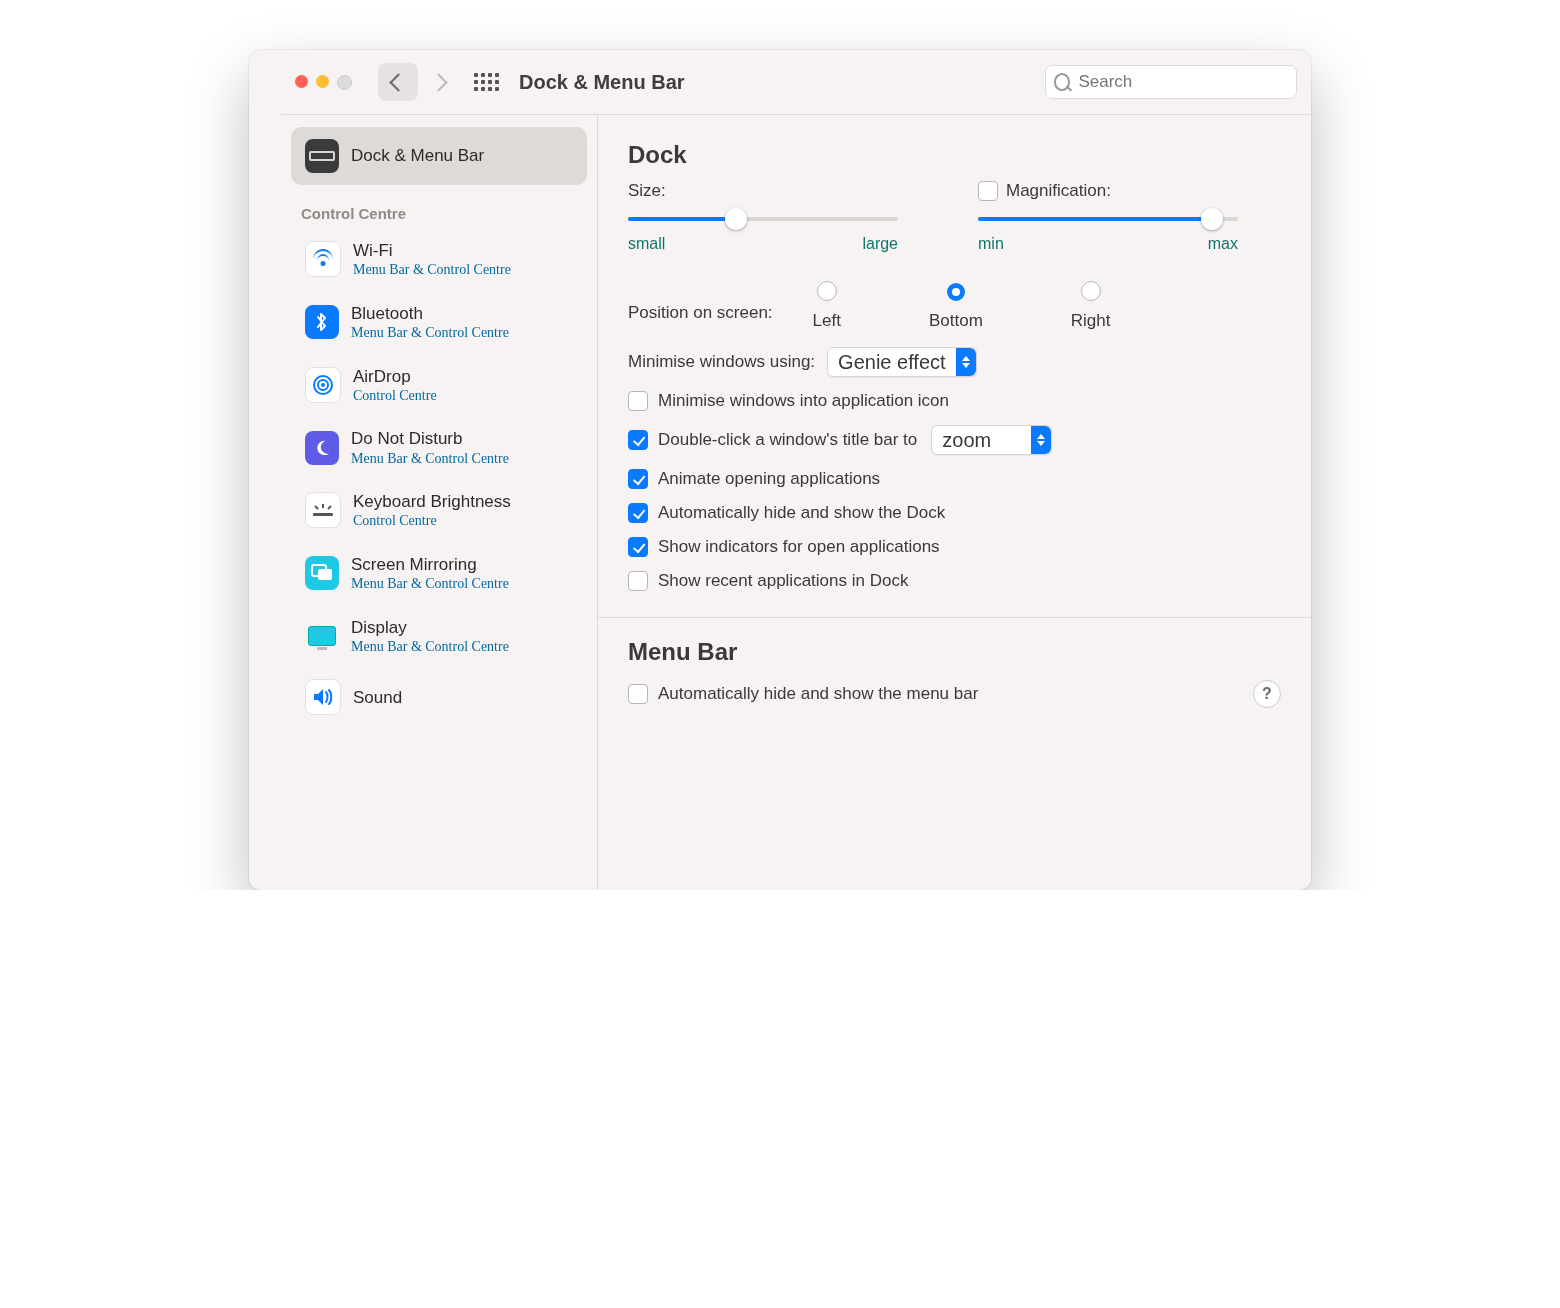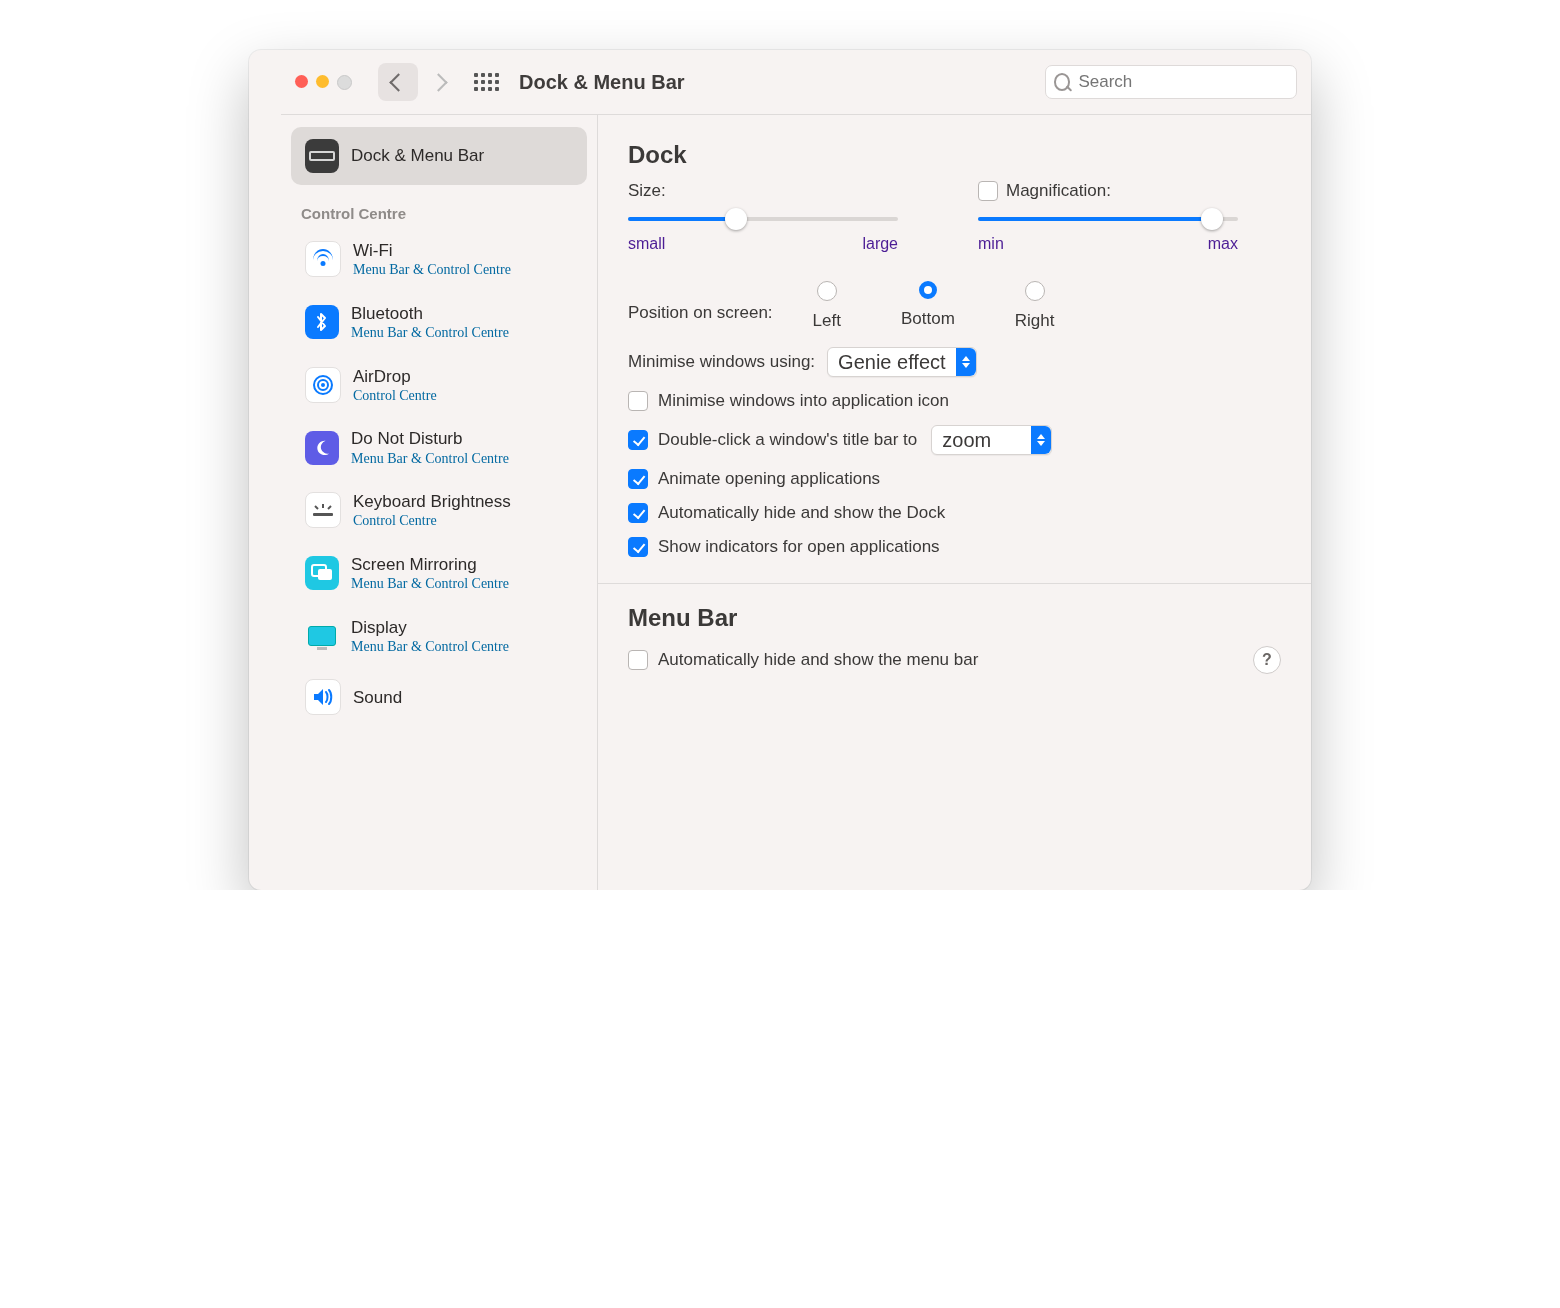--- a/index.html
+++ b/index.html
@@ -65,23 +65,23 @@
   .sliders{display:flex;gap:80px;margin-bottom:28px;}
   .slider-block{display:flex;flex-direction:column;}
   .slider-head{display:flex;align-items:center;gap:8px;margin-bottom:16px;}
   .cbox{width:18px;height:18px;border:1px solid #b9b5b3;border-radius:4px;background:#fff;display:inline-flex;align-items:center;justify-content:center;flex-shrink:0;}
   .cbox.checked{background:#0a7aff;border-color:#0a7aff;}
   .cbox.checked::after{content:"";width:5px;height:9px;border-right:2.5px solid #fff;border-bottom:2.5px solid #fff;transform:rotate(40deg) translateY(-1px);}
   .track{height:4px;border-radius:4px;position:relative;}
   .track .fill{position:absolute;height:100%;background:#0a7aff;border-radius:4px;left:0;}
   .track::before{content:"";position:absolute;inset:0;background:#dad6d4;border-radius:4px;}
   .thumb{width:22px;height:22px;background:#fff;border-radius:50%;box-shadow:0 1px 3px rgba(0,0,0,0.35);position:absolute;top:50%;transform:translate(-50%,-50%);}
-  .slider-labels{display:flex;justify-content:space-between;font-size:16px;color:#4c1d95;margin-top:14px;}
+  .slider-labels{display:flex;justify-content:space-between;font-size:16px;color:#0f766e;margin-top:14px;}
   .pos-row{display:flex;align-items:flex-start;gap:40px;margin-bottom:16px;}
-  .radios{display:flex;gap:60px;}
+  .radios{display:flex;gap:88px;align-items:flex-end;}
   .radio-col{display:flex;flex-direction:column;align-items:center;gap:10px;}
   .radio{width:18px;height:18px;border:1px solid #b9b5b3;border-radius:50%;background:#fff;display:flex;align-items:center;justify-content:center;}
   .radio.sel{border:5px solid #0a7aff; width:8px;height:8px;}
   .select{display:inline-flex;align-items:center;background:#fff;border:1px solid #d7d3d1;border-radius:6px;height:28px;padding:0 0 0 10px;box-shadow:0 1px 1px rgba(0,0,0,0.05);}
   .select .sel-text{padding-right:10px;font-size:20px;}
   .select .sel-arrows{width:20px;height:100%;background:#0a7aff;border-top-right-radius:6px;border-bottom-right-radius:6px;display:flex;flex-direction:column;align-items:center;justify-content:center;gap:2px;}
   .sel-arrows span{width:0;height:0;border-left:4px solid transparent;border-right:4px solid transparent;}
   .sel-arrows .up{border-bottom:5px solid #fff;}
   .sel-arrows .dn{border-top:5px solid #fff;}
   .chk-row{display:flex;align-items:center;gap:10px;margin:14px 0;}
@@ -330,20 +330,24 @@
         <span>Animate opening applications</span>
       </div>
       <div class="chk-row">
         <span class="cbox checked" id="chk-autohide"></span>
         <span>Automatically hide and show the Dock</span>
       </div>
       <div class="chk-row">
         <span class="cbox checked" id="chk-indicators"></span>
         <span>Show indicators for open applications</span>
       </div>
+      <div class="chk-row">
+        <span class="cbox" id="chk-recent"></span>
+        <span>Show recent applications in Dock</span>
+      </div>
 
       <hr class="div">
 
       <div class="sect-title">Menu Bar</div>
       <div class="menubar-row">
         <div class="chk-row" style="margin:6px 0;">
           <span class="cbox" id="chk-autohide-menubar"></span>
           <span>Automatically hide and show the menu bar</span>
         </div>
         <div class="help">

